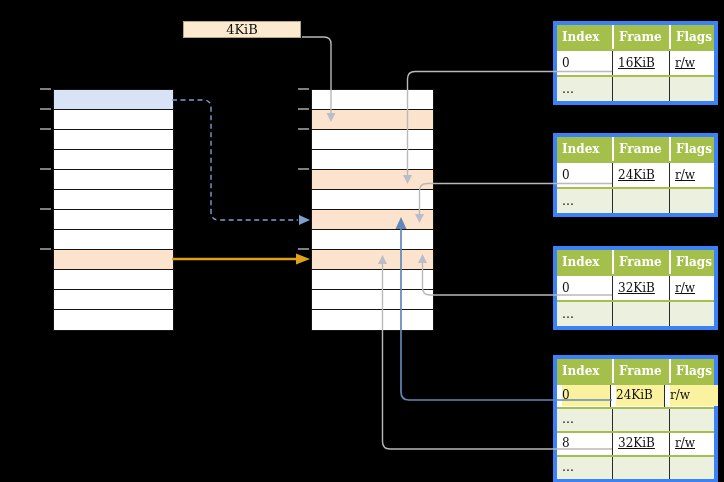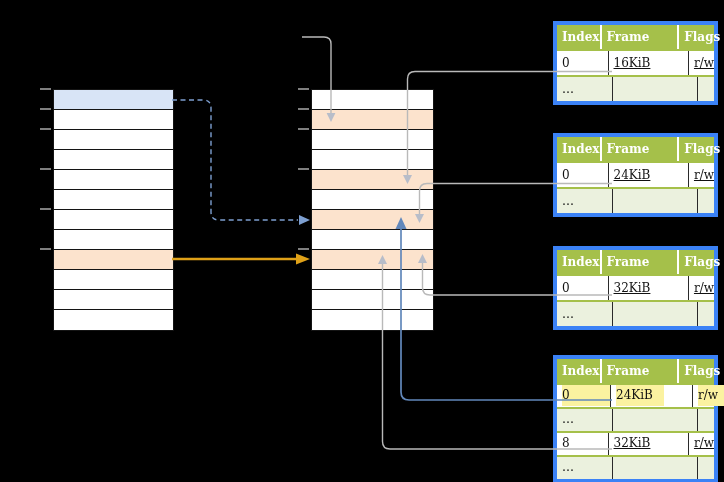--- a/index.html
+++ b/index.html
@@ -28,40 +28,41 @@
   .pt{position:absolute;left:553px;width:165px;box-sizing:border-box;
       border:4px solid #3b82f6;background:#fff;font-size:12px;}
   .pt-header{display:flex;background:#a5c04a;color:#fff;font-weight:bold;height:24px;}
   .pt-hcell{line-height:24px;padding-left:5px;box-sizing:border-box;}
   .pt-hcell + .pt-hcell{border-left:2px solid #fff;}
   .pt-row{display:flex;border-top:2px solid #a5c04a;color:#111;}
   .pt-row.h26 .pt-cell{height:24px;line-height:24px;}
   .pt-row.h22 .pt-cell{height:22px;line-height:21px;}
   .pt-cell{padding-left:5px;box-sizing:border-box;}
   .pt-cell + .pt-cell{border-left:1px solid #2a2a2a;text-decoration:underline;}
-  .c1{width:55px;}.c2{width:57px;}.c3{flex:1;margin-left:28px;}
+  .c1{width:55px;}.c2{width:57px;}.c3{flex:1;}
   .row-ellipsis{background:#ebf1de;}
   .hl{background:#fbf2a0;display:inline-block;width:48px;}
 
   
   #arrows{position:absolute;left:0;top:0;z-index:6;pointer-events:none;}
   .ln-gray{stroke:#b9b9b9;stroke-width:1.4;fill:none;}
   .hd-gray{fill:#b7bdc9;stroke:none;}
   .ln-blue-dash{stroke:#7d9fd0;stroke-width:1.4;fill:none;stroke-dasharray:5,3.5;}
   .ln-blue{stroke:#6288bb;stroke-width:1.7;fill:none;}
   .hd-blue{fill:#6288bb;stroke:none;}
   .hd-dash{fill:#7d9fd0;stroke:none;}
   .ln-orange{stroke:#dfa118;stroke-width:2.4;fill:none;}
   .hd-orange{fill:#dfa118;stroke:none;}
 </style>
 </head>
 <body>
 
 <div id="canvas">
 
+  <div id="size-label">4KiB</div>
 
   <div id="vm-col" class="mem-col">
       <div class="mem-row fill-blue"></div>
       <div class="mem-row fill-white"></div>
       <div class="mem-row fill-white"></div>
       <div class="mem-row fill-white"></div>
       <div class="mem-row fill-white"></div>
       <div class="mem-row fill-white"></div>
       <div class="mem-row fill-white"></div>
       <div class="mem-row fill-white"></div>

